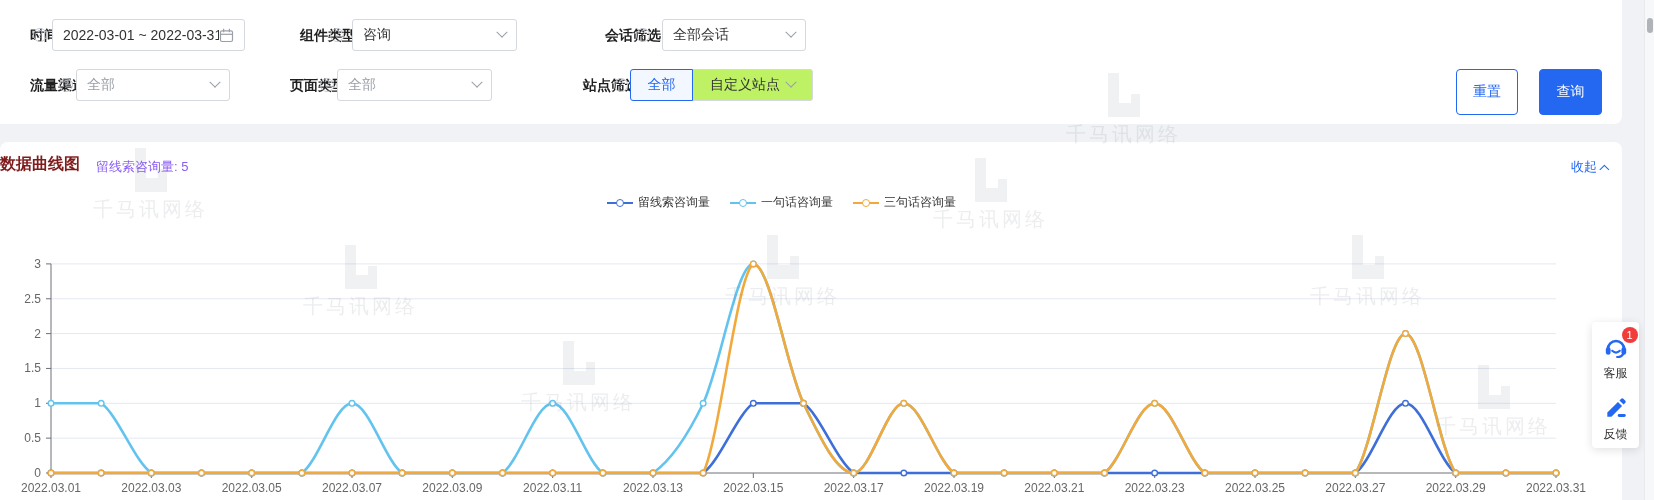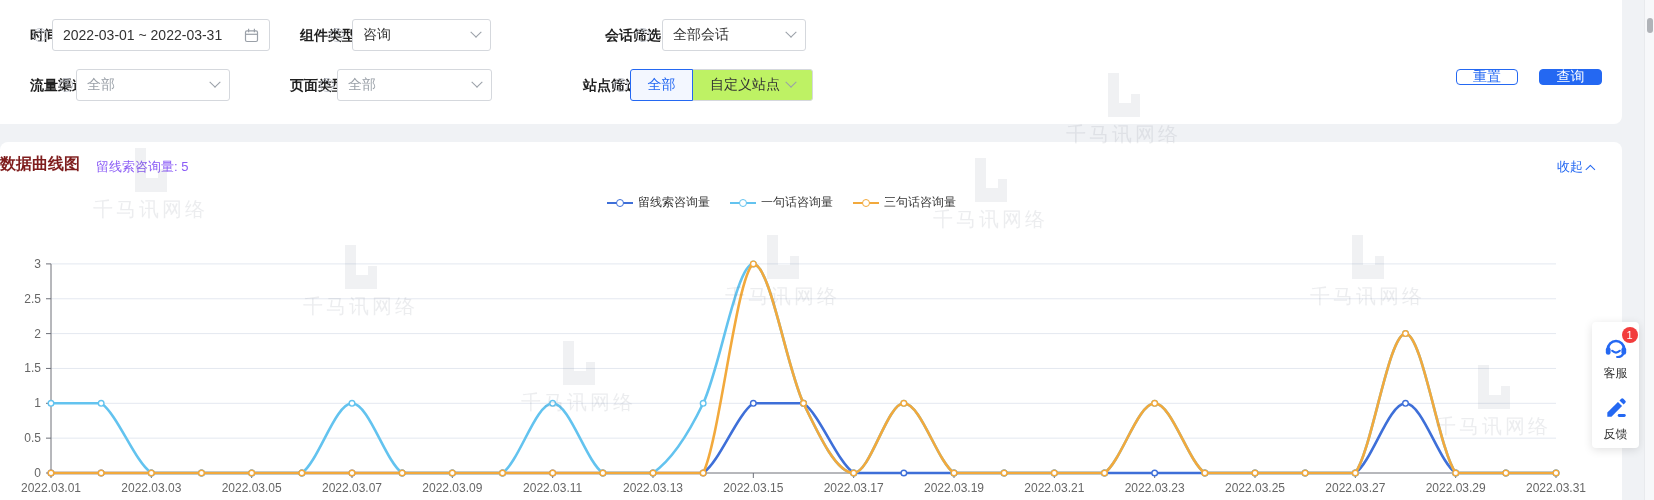--- a/index.html
+++ b/index.html
@@ -18,27 +18,27 @@
   .box .val { flex:1; white-space:nowrap; overflow:hidden; }
   .box.placeholder .val { color:#9aa0a8; }
   .chev-down { width:8px; height:8px; border-right:1.6px solid #9aa0a8; border-bottom:1.6px solid #9aa0a8; transform:rotate(45deg) translate(-2px,-2px); flex:none; margin-left:8px; }
   .chev-up-sm { display:inline-block; width:7px; height:7px; border-right:1.6px solid #2468F2; border-bottom:1.6px solid #2468F2; transform:rotate(-135deg) translateY(-3px); margin-left:6px; }
 
   .seg-btn { position:absolute; height:32px; display:flex; align-items:center; justify-content:center; font-size:14px; background:#bef264; border:1px solid #d5d8dd; cursor:pointer; }
   .seg-all { left:630px; top:69px; width:63px; border-radius:3px 0 0 3px; border-color:#2468F2; color:#2468F2; background:#f3f7ff; z-index:2; }
   .seg-custom { left:692px; top:69px; width:121px; border-radius:0 3px 3px 0; color:#333; }
   .seg-custom .chev-down { margin-left:7px; }
 
-  .btn { position:absolute; top:69px; height:16px; border-radius:4px; font-size:14px; display:flex; align-items:center; justify-content:center; cursor:pointer; }
+  .btn { position:absolute; top:69px; height:46px; border-radius:4px; font-size:14px; display:flex; align-items:center; justify-content:center; cursor:pointer; }
   #reset-btn { left:1456px; width:62px; background:#fff; border:1px solid #2468F2; color:#2468F2; }
   #query-btn { left:1539px; width:63px; background:#2468F2; border:1px solid #2468F2; color:#fff; }
 
   #chart-title { position:absolute; left:0; top:12px; font-size:16px; font-weight:700; color:#7f1d1d; }
   #chart-stat  { position:absolute; left:96px; top:16px; font-size:13px; color:#8b5cf6; }
-  #collapse-link { position:absolute; right:26px; top:16px; font-size:13px; color:#2468F2; cursor:pointer;text-align:right; }
+  #collapse-link { position:absolute; right:12px; top:16px; font-size:13px; color:#2468F2; cursor:pointer;text-align:right; }
 
   #legend { position:absolute; left:607px; top:52px; display:flex; align-items:center; }
   .lg-item { display:flex; align-items:center; margin-right:20px; cursor:pointer; }
   .lg-mark { position:relative; width:26px; height:8px; }
   .lg-mark .ln { position:absolute; left:0; right:0; top:3px; height:2px; }
   .lg-mark .ci { position:absolute; left:9px; top:0; width:8px; height:8px; border-radius:50%; background:#fff; border-width:1.6px; border-style:solid; }
   .lg-item span.txt { font-size:12px; color:#333; margin-left:5px; }
 
   #chart-svg { position:absolute; left:0; top:88px; }
 
@@ -55,33 +55,33 @@
   #scrollbar { position:absolute; right:0; top:0; width:10px; height:500px; background:#f7f8fa; border-left:1px solid #e8eaed; z-index:20; }
   #scroll-thumb { position:absolute; left:2px; top:18px; width:6px; height:15px; background:#b0b3b8; border-radius:3px; }
 </style>
 </head>
 <body>
 
 <div class="panel" id="filter-panel">
 
   <div class="f-label" style="left:2px; top:26px;">时间</div>
   <span class="q-icon" style="left:33px; top:28px;"></span>
-  <div class="box" style="left:52px; top:19px; width:218px;">
+  <div class="box" style="left:52px; top:19px; width:193px;">
     <span class="val">2022-03-01 ~ 2022-03-31</span>
     <svg width="15" height="15" viewBox="0 0 15 15">
       <rect x="1.5" y="2.8" width="12" height="10.7" rx="1.5" fill="none" stroke="#9aa0a8" stroke-width="1.2"></rect>
       <line x1="4.6" y1="0.8" x2="4.6" y2="4.2" stroke="#9aa0a8" stroke-width="1.2"></line>
       <line x1="10.4" y1="0.8" x2="10.4" y2="4.2" stroke="#9aa0a8" stroke-width="1.2"></line>
       <line x1="1.5" y1="6.3" x2="13.5" y2="6.3" stroke="#9aa0a8" stroke-width="1.2"></line>
     </svg>
   </div>
 
   <div class="f-label" style="left:272px; top:26px;">组件类型</div>
   <span class="q-icon" style="left:330px; top:28px;"></span>
-  <div class="box" style="left:352px; top:19px; width:139px;">
+  <div class="box" style="left:352px; top:19px; width:165px;">
     <span class="val">咨询</span>
     <i class="chev-down"></i>
   </div>
 
   <div class="f-label" style="left:577px; top:26px;">会话筛选</div>
   <span class="q-icon" style="left:636px; top:28px;"></span>
   <div class="box" style="left:662px; top:19px; width:144px;">
     <span class="val">全部会话</span>
     <i class="chev-down"></i>
   </div>

